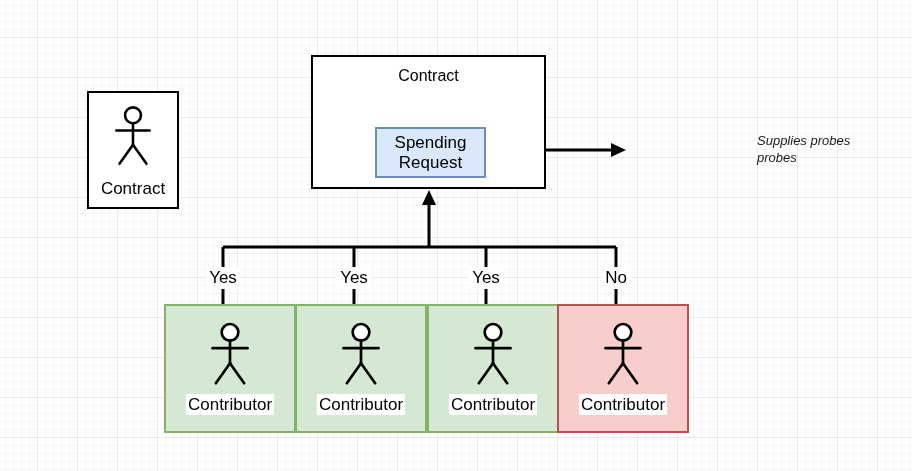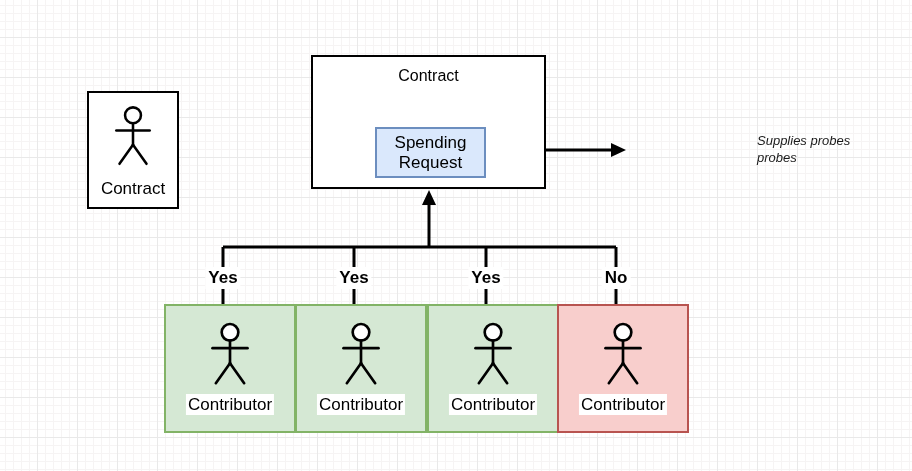--- a/index.html
+++ b/index.html
@@ -53,21 +53,21 @@
     display: flex; align-items: center; justify-content: center; font-size: 17px; }
 
   .note {
     position: absolute; left: 757px; top: 133px; width: 118px;
     font-size: 13px; font-style: italic; line-height: 1.3; color: #1a1a1a;
   }
 
   .decision {
     position: absolute; top: 267px; transform: translateX(-50%);
     background: #fff; padding: 0 3px;
-    font-size: 17px; font-weight: bold; line-height: 22px;
+    font-size: 17px; font-weight: normal; line-height: 22px;
   }
   .decision.d0 { left: 223px; }
   .decision.d1 { left: 354px; }
   .decision.d2 { left: 486px; }
   .decision.d3 { left: 616px; }
 
   .contrib {
     position: absolute; top: 304px; width: 132px; height: 129px;
     box-sizing: border-box;
   }

